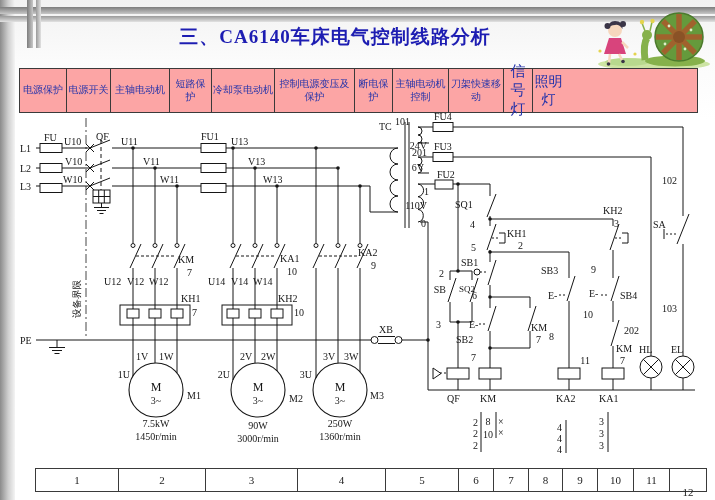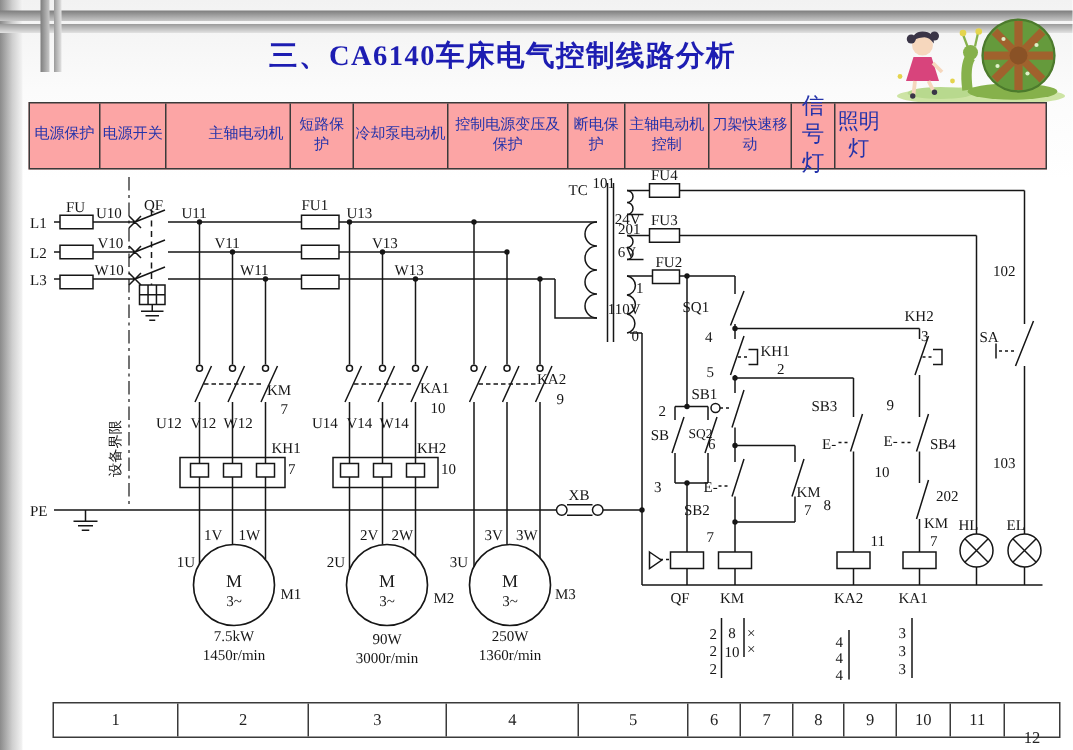--- a/index.html
+++ b/index.html
@@ -76,21 +76,21 @@
         <circle cx="26" cy="57.5" r="1.8" fill="#3a3547"></circle>
     <circle cx="38" cy="50" r="1.6" fill="#e4d44e"></circle>
         <circle cx="3" cy="47" r="1.6" fill="#e4d44e"></circle>
   </g>
 </svg>
 </div>
 
 <div class="abs hdr" id="hdrRow">
     <div class="cell" style="width: 47px; color: rgb(36, 51, 170);">电源保护</div>
     <div class="cell" style="width: 44px; color: rgb(36, 51, 170); text-align: center;">电源开关</div>
-    <div class="cell" style="width: 59px; color: rgb(36, 51, 170); margin-left: 24px;">主轴电动机</div>
+    <div class="cell" style="width: 59px; color: rgb(36, 51, 170);">主轴电动机</div>
     <div class="cell" style="width: 42px; color: rgb(36, 51, 170);">短路保护</div>
     <div class="cell" style="width: 63px; color: rgb(36, 51, 170);">冷却泵电动机</div>
     <div class="cell" style="width: 80px; color: rgb(36, 51, 170);">控制电源变压及保护</div>
     <div class="cell" style="width: 38px; color: rgb(36, 51, 170);">断电保护</div>
     <div class="cell" style="width: 56px; color: rgb(36, 51, 170); text-align: center;">主轴电动机控制</div>
     <div class="cell" style="width: 55px; color: rgb(36, 51, 170);">刀架快速移动</div>
     <div class="cell" style="width: 29px; font-size: 15px; color: rgb(36, 51, 170);">信号灯</div>
     <div class="cell" style="width: 31px; font-size: 14px; color: rgb(36, 51, 170);">照明灯</div>
   </div>
 

